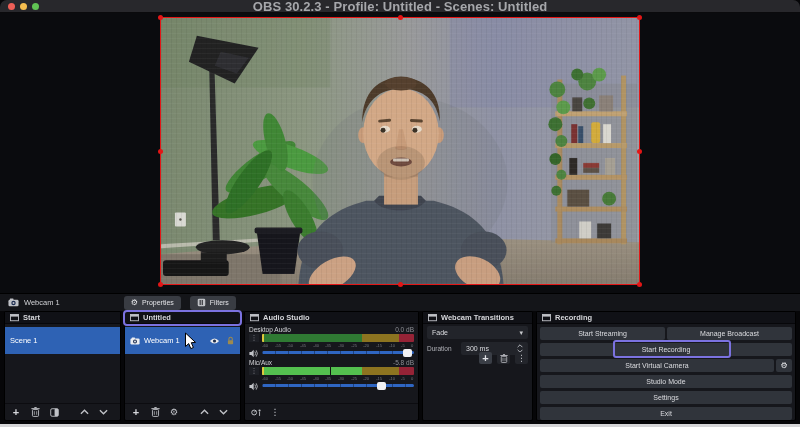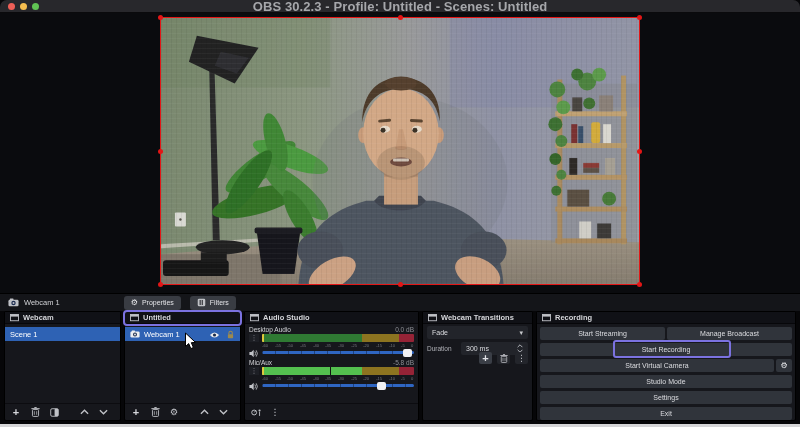--- a/index.html
+++ b/index.html
@@ -36,21 +36,21 @@
   .docks{position:absolute;top:311px;left:0;right:0;height:110px;}
   .panel{position:absolute;top:0;height:110px;background:#16171c;border:1px solid #000;border-radius:2px;}
   .p-scenes{left:4px;width:117px}.p-sources{left:124px;width:117px}.p-mixer{left:244px;width:175px}
   .p-trans{left:422px;width:111px}.p-controls{left:536px;width:260px}
   .phead{position:relative;height:12px;background:#101116;border-bottom:1px solid #07070a;display:flex;align-items:center;gap:4px;padding:0 5px;}
   .phead .ptitle{font-size:7.5px;font-weight:bold;color:#d6d7db;}
   .ic{display:inline-block;vertical-align:middle;color:#c0c2c7;}
   .anno{position:absolute;border:2px solid #7b72e0;border-radius:4px;pointer-events:none;z-index:4;}
   .anno-src{left:-2px;right:-2px;top:-2px;height:16px;}
 
-  .listrow{position:absolute;left:0;right:0;top:15px;height:14px;background:#2e62b4;display:flex;align-items:center;gap:4px;padding:0 5px;font-size:7.5px;color:#fff;}
+  .listrow{position:absolute;left:0;right:0;top:15px;height:27px;background:#2e62b4;display:flex;align-items:center;gap:4px;padding:0 5px;font-size:7.5px;color:#fff;}
   .rowicons{margin-left:auto;display:flex;align-items:center;gap:6px;}
 
   .pfoot{position:absolute;left:0;right:0;bottom:0;height:17px;border-top:1px solid #0c0c10;display:flex;align-items:center;gap:7px;padding:0 5px;color:#bfc1c6;}
   .fbtn{display:flex;align-items:center;justify-content:center;width:12px;height:12px;color:#c3c5ca;}
   .plus{font-size:11px;font-weight:bold;line-height:1;color:#d5d6da;}
   .dots{font-family:"DejaVu Sans",sans-serif;font-size:9px;line-height:1;color:#c3c5ca;}
   .gap{width:4px}
 
   
   .ch{position:absolute;left:4px;right:4px;height:33px;}
@@ -299,21 +299,21 @@
     </div>
   </div>
 
   <div class="docks">
 
     <section class="panel p-scenes">
       <div class="phead">
         <svg class="ic" width="9" height="9">
             <use href="#i-dock"></use>
           </svg>
-        <span class="ptitle">Webcam</span>
+        <span class="ptitle">Start</span>
       </div>
       <div class="listrow" style="background-color: rgb(46, 98, 180);">
         <span>Scene 1</span>
       </div>
       <div class="pfoot">
         <span class="fbtn plus">+</span>
         <span class="fbtn">
             <svg class="ic" width="9" height="10">
               <use href="#i-trash"></use>
             </svg>

